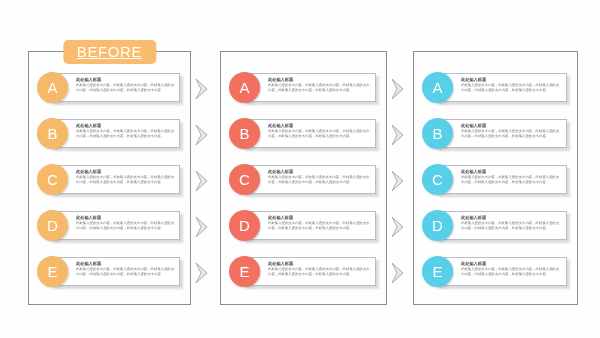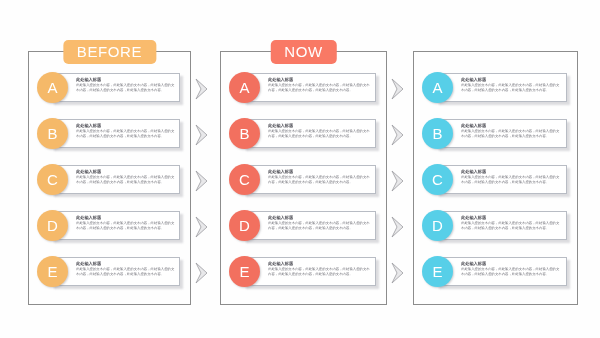--- a/index.html
+++ b/index.html
@@ -46,20 +46,21 @@
     height: 24px;
     line-height: 24px;
     padding: 0 14px;
     border-radius: 5px;
     color: #ffffff;
     font-size: 15px;
     letter-spacing: 0.6px;
     text-align: center;
     white-space: nowrap;
     font-weight: 400;
+    text-decoration: underline;
   }
   .hdr-before { background: #f9bb6d; }
   .hdr-now    { background: #f97965; }
   .hdr-after  { background: #62d3ea; }
 
   
   .rows {
     position: absolute;
     left: 0;
     top: 0;
@@ -204,21 +205,20 @@
             <div class="card-body">此处输入您的文本内容，此处输入您的文本内容，此处输入您的文本内容，此处输入您的文本内容，此处输入您的文本内容。</div>
           </div>
         </div>
         <div class="badge badge-before">E</div>
       </div>
 
     </div>
   </div>
 
   <div class="column" id="col-now">
-    <div class="col-header hdr-now">NOW</div>
     <div class="rows">
 
       <div class="row r0">
         <div class="card">
           <div class="card-text">
             <div class="card-title">此处输入标题</div>
             <div class="card-body">此处输入您的文本内容，此处输入您的文本内容，此处输入您的文本内容，此处输入您的文本内容，此处输入您的文本内容。</div>
           </div>
         </div>
         <div class="badge badge-now">A</div>

